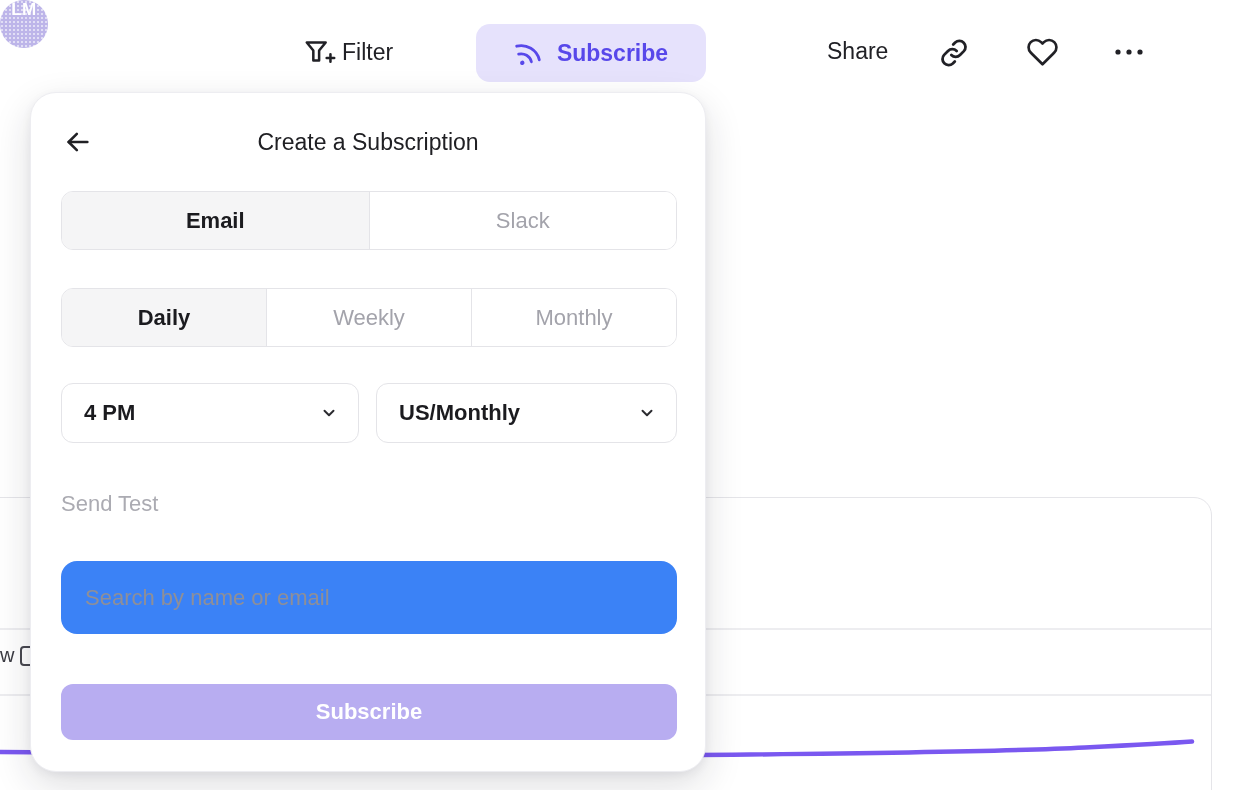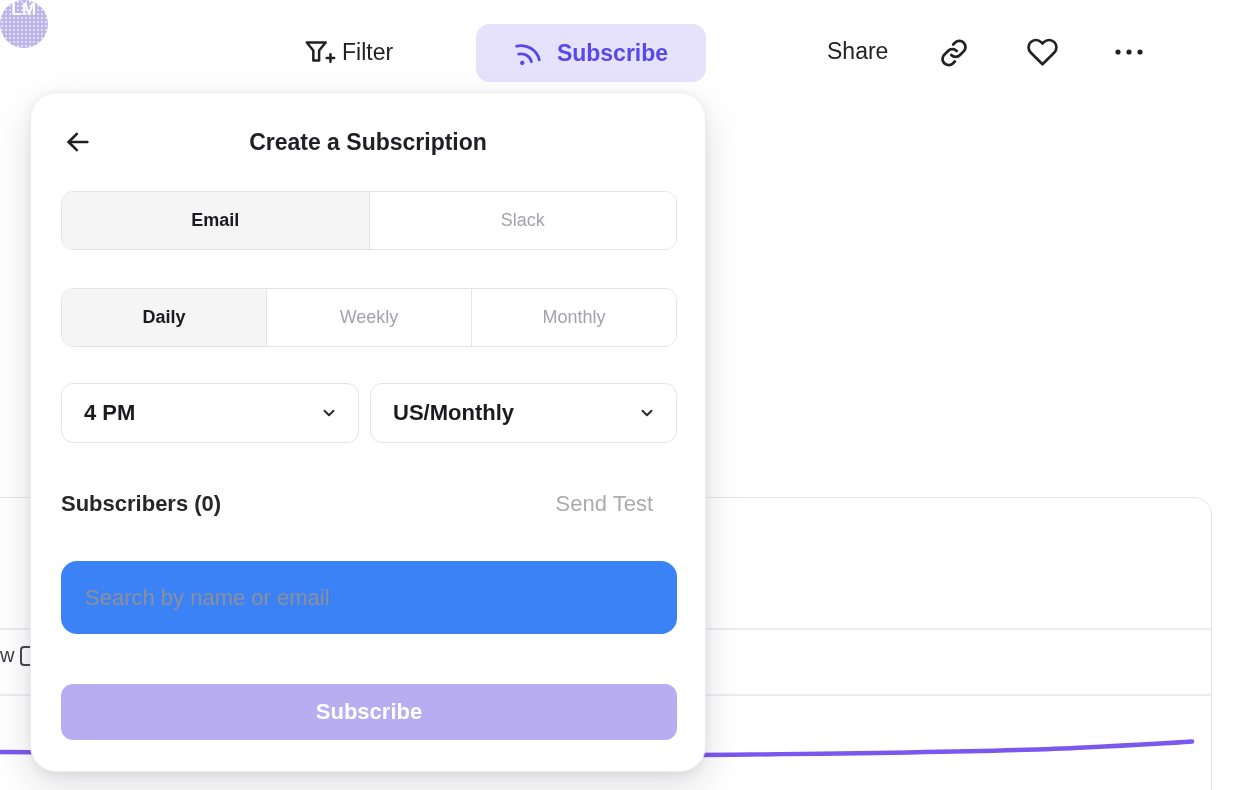--- a/index.html
+++ b/index.html
@@ -39,32 +39,32 @@
   .more-btn { left:1112px; top:44px; }
 
   
   .modal { position:absolute; left:30px; top:92px; width:676px; height:680px; background:#ffffff;
            border:1px solid #ededf1; border-radius:26px; z-index:10;
            box-shadow:0 14px 38px rgba(25,25,46,0.14), 0 3px 10px rgba(25,25,46,0.06); }
   .modal-header { position:absolute; left:0; top:26px; width:100%; height:46px;
                   display:flex; align-items:center; }
   .back-btn { position:absolute; left:31px; top:50%; transform:translateY(-50%);
               width:32px; height:32px; display:flex; align-items:center; justify-content:center; cursor:pointer; }
-  .modal-title { width:100%; text-align:center; font-size:23px; font-weight:700; color:#202024; }
+  .modal-title { width:100%; text-align:center; font-size:23px; font-weight:400; color:#202024; }
 
   .seg { position:absolute; left:30px; width:616px; height:59px; border:1.5px solid #e4e4e8;
          border-radius:12px; display:flex; overflow:hidden; background:#ffffff; }
   .seg-channel { top:98px; }
   .seg-freq { top:195px; }
   .seg-opt { flex:1; display:flex; align-items:center; justify-content:center;
-             font-size:18px; color:#a3a3ab; cursor:pointer; background:#ffffff; }
+             font-size:22px; color:#a3a3ab; cursor:pointer; background:#ffffff; }
   .seg-opt.selected { background:#f5f5f6; color:#1b1b1f; font-weight:600; }
   .seg-opt + .seg-opt { border-left:1.5px solid #e4e4e8; }
 
-  .select-row { position:absolute; left:30px; top:290px; width:616px; height:72px; display:flex; gap:11px; }
+  .select-row { position:absolute; left:30px; top:290px; width:616px; height:72px; display:flex; gap:17px; }
   .select-box { height:60px; border:1.5px solid #e4e4e8; border-radius:12px; background:#fff;
                 display:flex; align-items:center; justify-content:space-between;
                 padding:0 20px 0 22px; cursor:pointer; }
   .select-box .sel-value { font-size:22px; font-weight:600; color:#1b1b1f; }
   .select-time { width:298px; }
   .select-tz { flex:1; }
 
   .subs-row { position:absolute; left:30px; top:398px; width:616px; display:flex;
               align-items:center; justify-content:space-between; padding-right:24px; }
   .subs-label { font-size:22px; font-weight:600; color:#27272b; }
@@ -193,20 +193,19 @@
       <span class="sel-value">US/Monthly</span>
       <span>
         <svg width="18" height="18" viewBox="0 0 24 24" fill="none" stroke="#2b2b30" stroke-width="2.6" stroke-linecap="round" stroke-linejoin="round">
             <path d="M6 9l6 6 6-6"></path>
           </svg>
       </span>
     </div>
   </div>
 
   <div class="subs-row">
-    <span class="subs-label">Subscribers (0)</span>
     <span class="send-test">Send Test</span>
   </div>
 
   <input class="search-input" type="text" placeholder="Search by name or email" style="">
 
   <button class="submit-btn">Subscribe</button>
 </div>
 
 </body></html>

